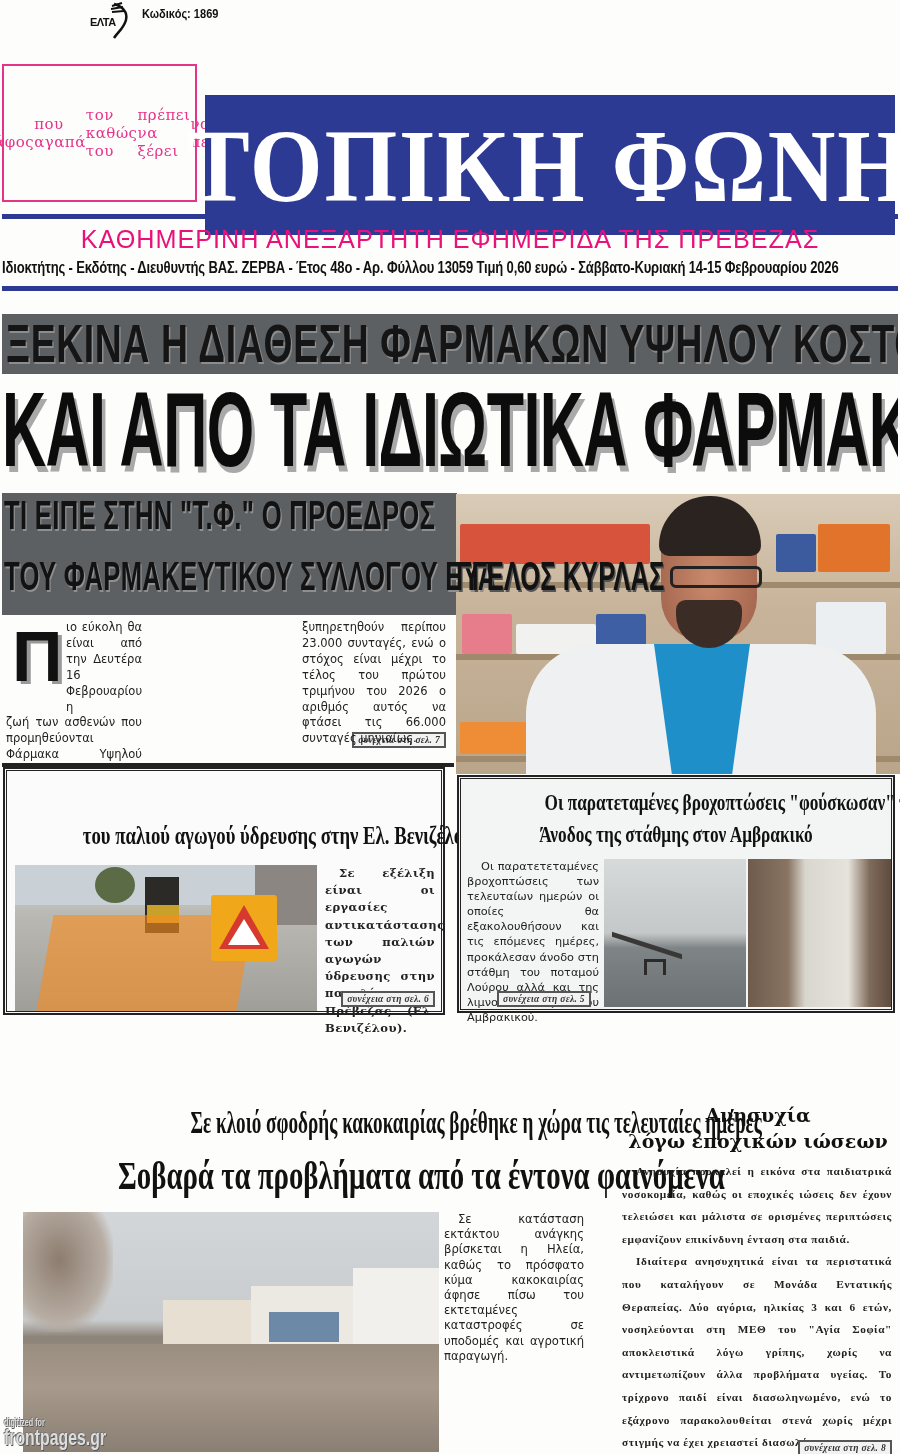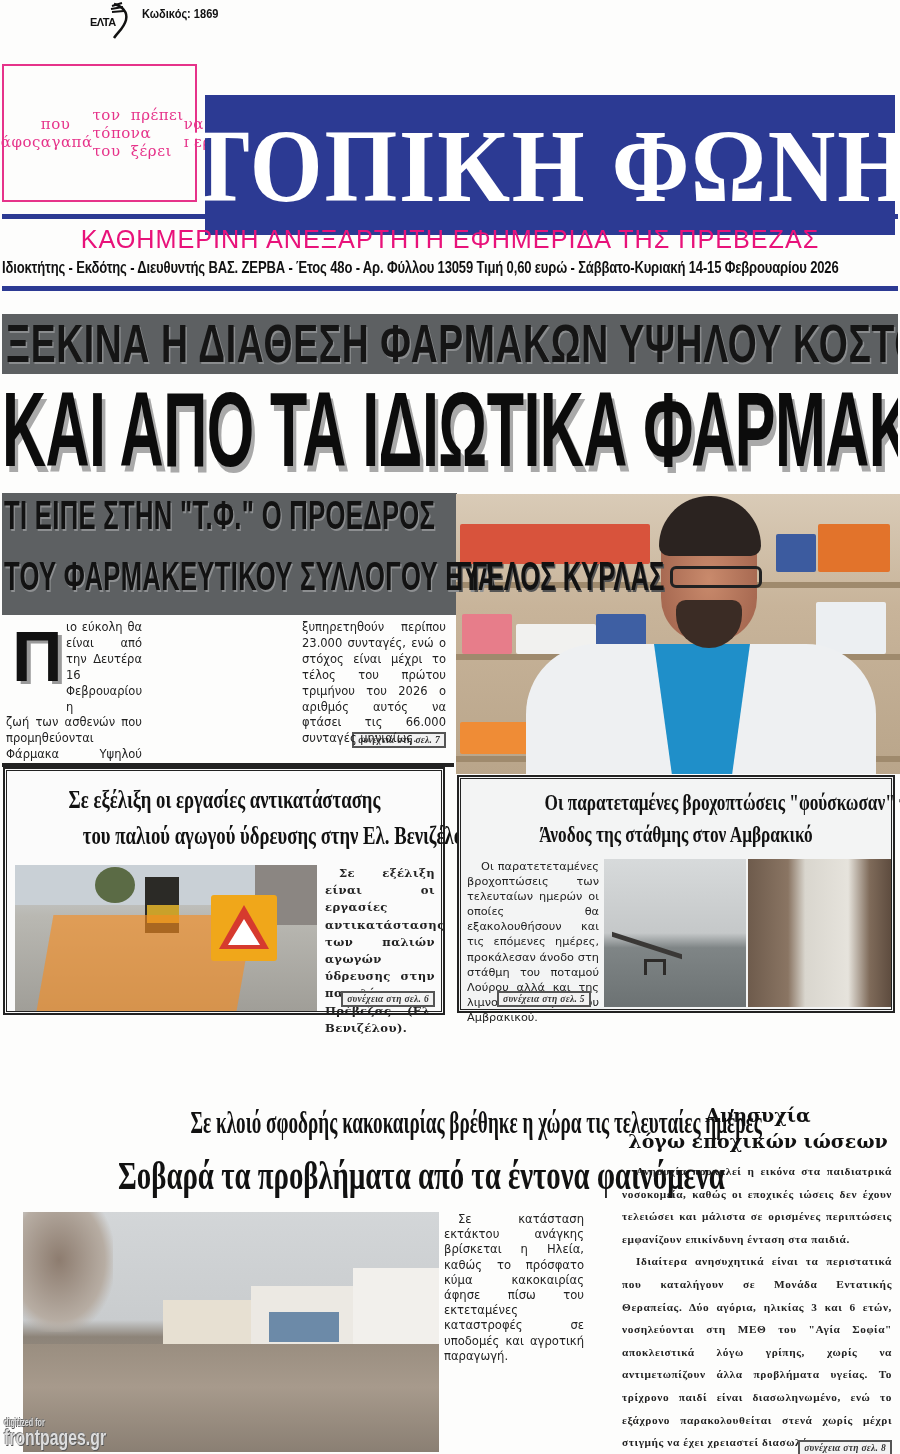--- a/index.html
+++ b/index.html
@@ -91,21 +91,21 @@
     <path d="M28 2 C36 4 42 10 40 18 C38 26 32 30 28 36" stroke="#111" stroke-width="2.5" fill="none"></path>
     <path d="M26 4 L36 1 M25 7 L37 5 M26 10 L38 9" stroke="#111" stroke-width="2"></path>
   </svg>
   <span class="elta-text">ΕΛΤΑ</span>
 </div>
 <div class="abs code">Κωδικός: 1869</div>
 
 <div class="abs motto">
   <span>Ο Δημοσιογράφος</span>
   <span>που αγαπά</span>
-  <span>τον τόπο του</span>
+  <span>τον καθώς του</span>
   <span>πρέπει να ξέρει</span>
   <span>να περιπτώσεις</span>
 </div>
 <div class="abs title-box">
   <span>ΤΟΠΙΚΗ ΦΩΝΗ</span>
 </div>
 
 <div class="abs rule-blue" style="top:214px"></div>
 <div class="abs tagline">ΚΑΘΗΜΕΡΙΝΗ ΑΝΕΞΑΡΤΗΤΗ ΕΦΗΜΕΡΙΔΑ ΤΗΣ ΠΡΕΒΕΖΑΣ</div>
 <div class="abs imprint">Ιδιοκτήτης - Εκδότης - Διευθυντής ΒΑΣ. ΖΕΡΒΑ - Έτος 48ο - Αρ. Φύλλου 13059 Τιμή 0,60 ευρώ - Σάββατο-Κυριακή 14-15 Φεβρουαρίου 2026</div>
@@ -149,21 +149,20 @@
     <div>ζωή των ασθενών που προμηθεύονται Φάρμακα Υψηλού Κόστους, καθώς ξεκινά το νέο σύ-</div>
   </div>
   <div class="col" style="left:300px;width:144px;">
     <span>ξυπηρετηθούν περίπου 23.000 συνταγές, ενώ ο στόχος είναι μέχρι το τέλος του πρώτου τριμήνου του 2026 ο αριθμός αυτός να φτάσει τις 66.000 συνταγές μηνιαίως.</span>
     <span class="cont" style="float:right;margin-top:-15px">συνέχεια στη σελ. 7</span>
   </div>
 </div>
 <div class="abs thick-rule"></div>
 
 <div class="abs box-story story1">
-  <div class="st-title" style="top:14px"><span>Σε εξέλιξη οι εργασίες αντικατάστασης</span></div>
   <div class="st-title" style="top:50px"><span>του παλιού αγωγού ύδρευσης στην Ελ. Βενιζέλου</span></div>
   <div class="photo-work">
     <div style="position:absolute;left:0;top:0;width:100%;height:40px;background:#c9d0d6"></div>
     <div style="position:absolute;left:80px;top:2px;width:40px;height:36px;border-radius:50%;background:#5b6b45"></div>
     <div style="position:absolute;left:130px;top:12px;width:34px;height:56px;background:#2b2a26"></div>
     <div style="position:absolute;left:132px;top:40px;width:32px;height:18px;background:#c9a12a"></div>
     <div style="position:absolute;left:240px;top:0;width:62px;height:60px;background:#8b8682"></div>
     <div class="mesh" style="left:30px;top:50px;width:200px;height:96px;transform:skewX(-10deg)"></div>
     <div class="sign">
       <div class="sign-tri"></div>

